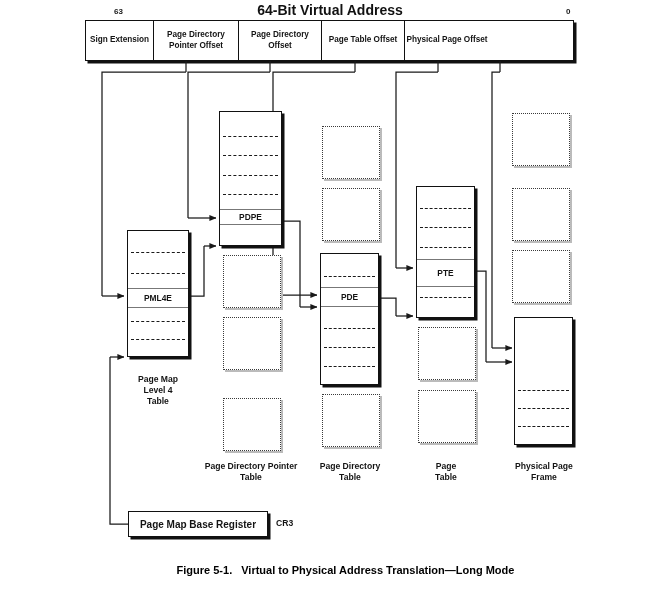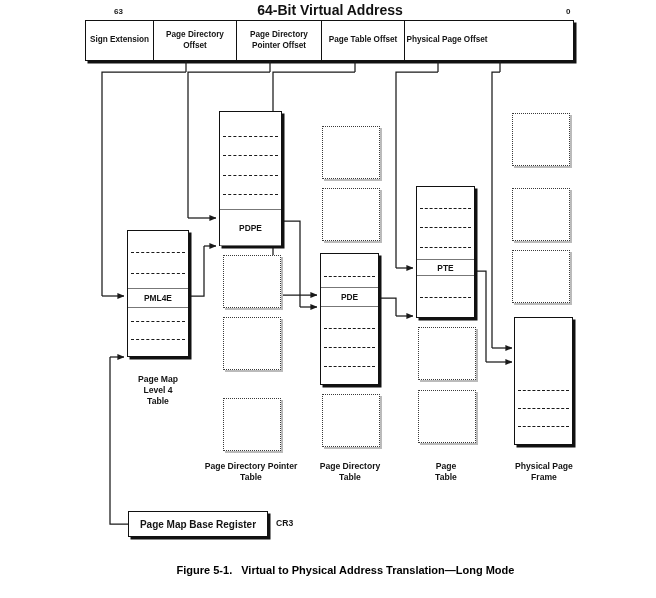--- a/index.html
+++ b/index.html
@@ -174,24 +174,24 @@
 
   <div class="bitlabel" style="left:86px; top:7px;padding-left:28px;">63</div>
 
   <div class="addr-title" style="left:205px; top:5px; width:250px;">64-Bit Virtual Address</div>
 
   <div class="bitlabel" style="left:566px; top:7px;">0</div>
 
   <div class="addrbar" id="addrbar">
       <div class="addrfield" style="width: 68px;">Sign
 Extension</div>
+      <div class="addrfield" style="width: 85px;">Page Directory
+Pointer Offset</div>
       <div class="addrfield" style="width: 83px;">Page Directory
 Offset</div>
-      <div class="addrfield" style="width: 85px;">Page Directory
-Pointer Offset</div>
       <div class="addrfield" style="width: 83px;">Page Table
 Offset</div>
       <div class="addrfield" style="width: 84px;">Physical Page
 Offset</div>
     </div>
 
   <svg id="wires" viewBox="0 0 656 598">
     <defs>
       <marker id="ah" markerWidth="7" markerHeight="6" refX="6.6" refY="3" orient="auto" markerUnits="userSpaceOnUse">
         <path d="M0,0 L7,3 L0,6 z" fill="#1a1a1a"></path>
@@ -247,21 +247,21 @@
   </div>
   <div class="tcaption" style="left:107px; top:374px; width:102px;">Page Map
 Level 4
 Table</div>
 
   <div class="table-solid" id="tbl-pdp" style="left:219px; top:111px; width:63px; height:135px;">
     <div class="divider" style="top:24px;"></div>
     <div class="divider" style="top:43px;"></div>
     <div class="divider" style="top:63px;"></div>
     <div class="divider" style="top:82px;"></div>
-    <div class="entry" style="top:97px; height:37px;">PDPE</div>
+    <div class="entry" style="top:97px; height:16px;">PDPE</div>
   </div>
   <div class="table-ghost" style="left:223px; top:255px; width:58px; height:53px;"></div>
   <div class="table-ghost" style="left:223px; top:317px; width:58px; height:53px;"></div>
   <div class="table-ghost" style="left:223px; top:398px; width:58px; height:53px;"></div>
   <div class="tcaption" style="left:196px; top:461px; width:110px;">Page Directory Pointer
 Table</div>
 
   <div class="table-ghost" style="left:322px; top:126px; width:58px; height:53px;"></div>
   <div class="table-ghost" style="left:322px; top:188px; width:58px; height:53px;"></div>
   <div class="table-solid" id="tbl-pd" style="left:320px; top:253px; width:59px; height:132px;">
@@ -272,21 +272,21 @@
     <div class="divider" style="top:112px;"></div>
   </div>
   <div class="table-ghost" style="left:322px; top:394px; width:58px; height:53px;"></div>
   <div class="tcaption" style="left:296px; top:461px; width:108px;">Page Directory
 Table</div>
 
   <div class="table-solid" id="tbl-pt" style="left:416px; top:186px; width:59px; height:132px;">
     <div class="divider" style="top:21px;"></div>
     <div class="divider" style="top:40px;"></div>
     <div class="divider" style="top:60px;"></div>
-    <div class="entry" style="top:72px; height:17px;">PTE</div>
+    <div class="entry" style="top:72px; height:28px;">PTE</div>
     <div class="divider" style="top:110px;"></div>
   </div>
   <div class="table-ghost" style="left:418px; top:327px; width:58px; height:53px;"></div>
   <div class="table-ghost" style="left:418px; top:390px; width:58px; height:53px;"></div>
   <div class="tcaption" style="left:403px; top:461px; width:86px;">Page
 Table</div>
 
   <div class="table-ghost" style="left:512px; top:113px; width:58px; height:53px;"></div>
   <div class="table-ghost" style="left:512px; top:188px; width:58px; height:53px;"></div>
   <div class="table-ghost" style="left:512px; top:250px; width:58px; height:53px;"></div>

